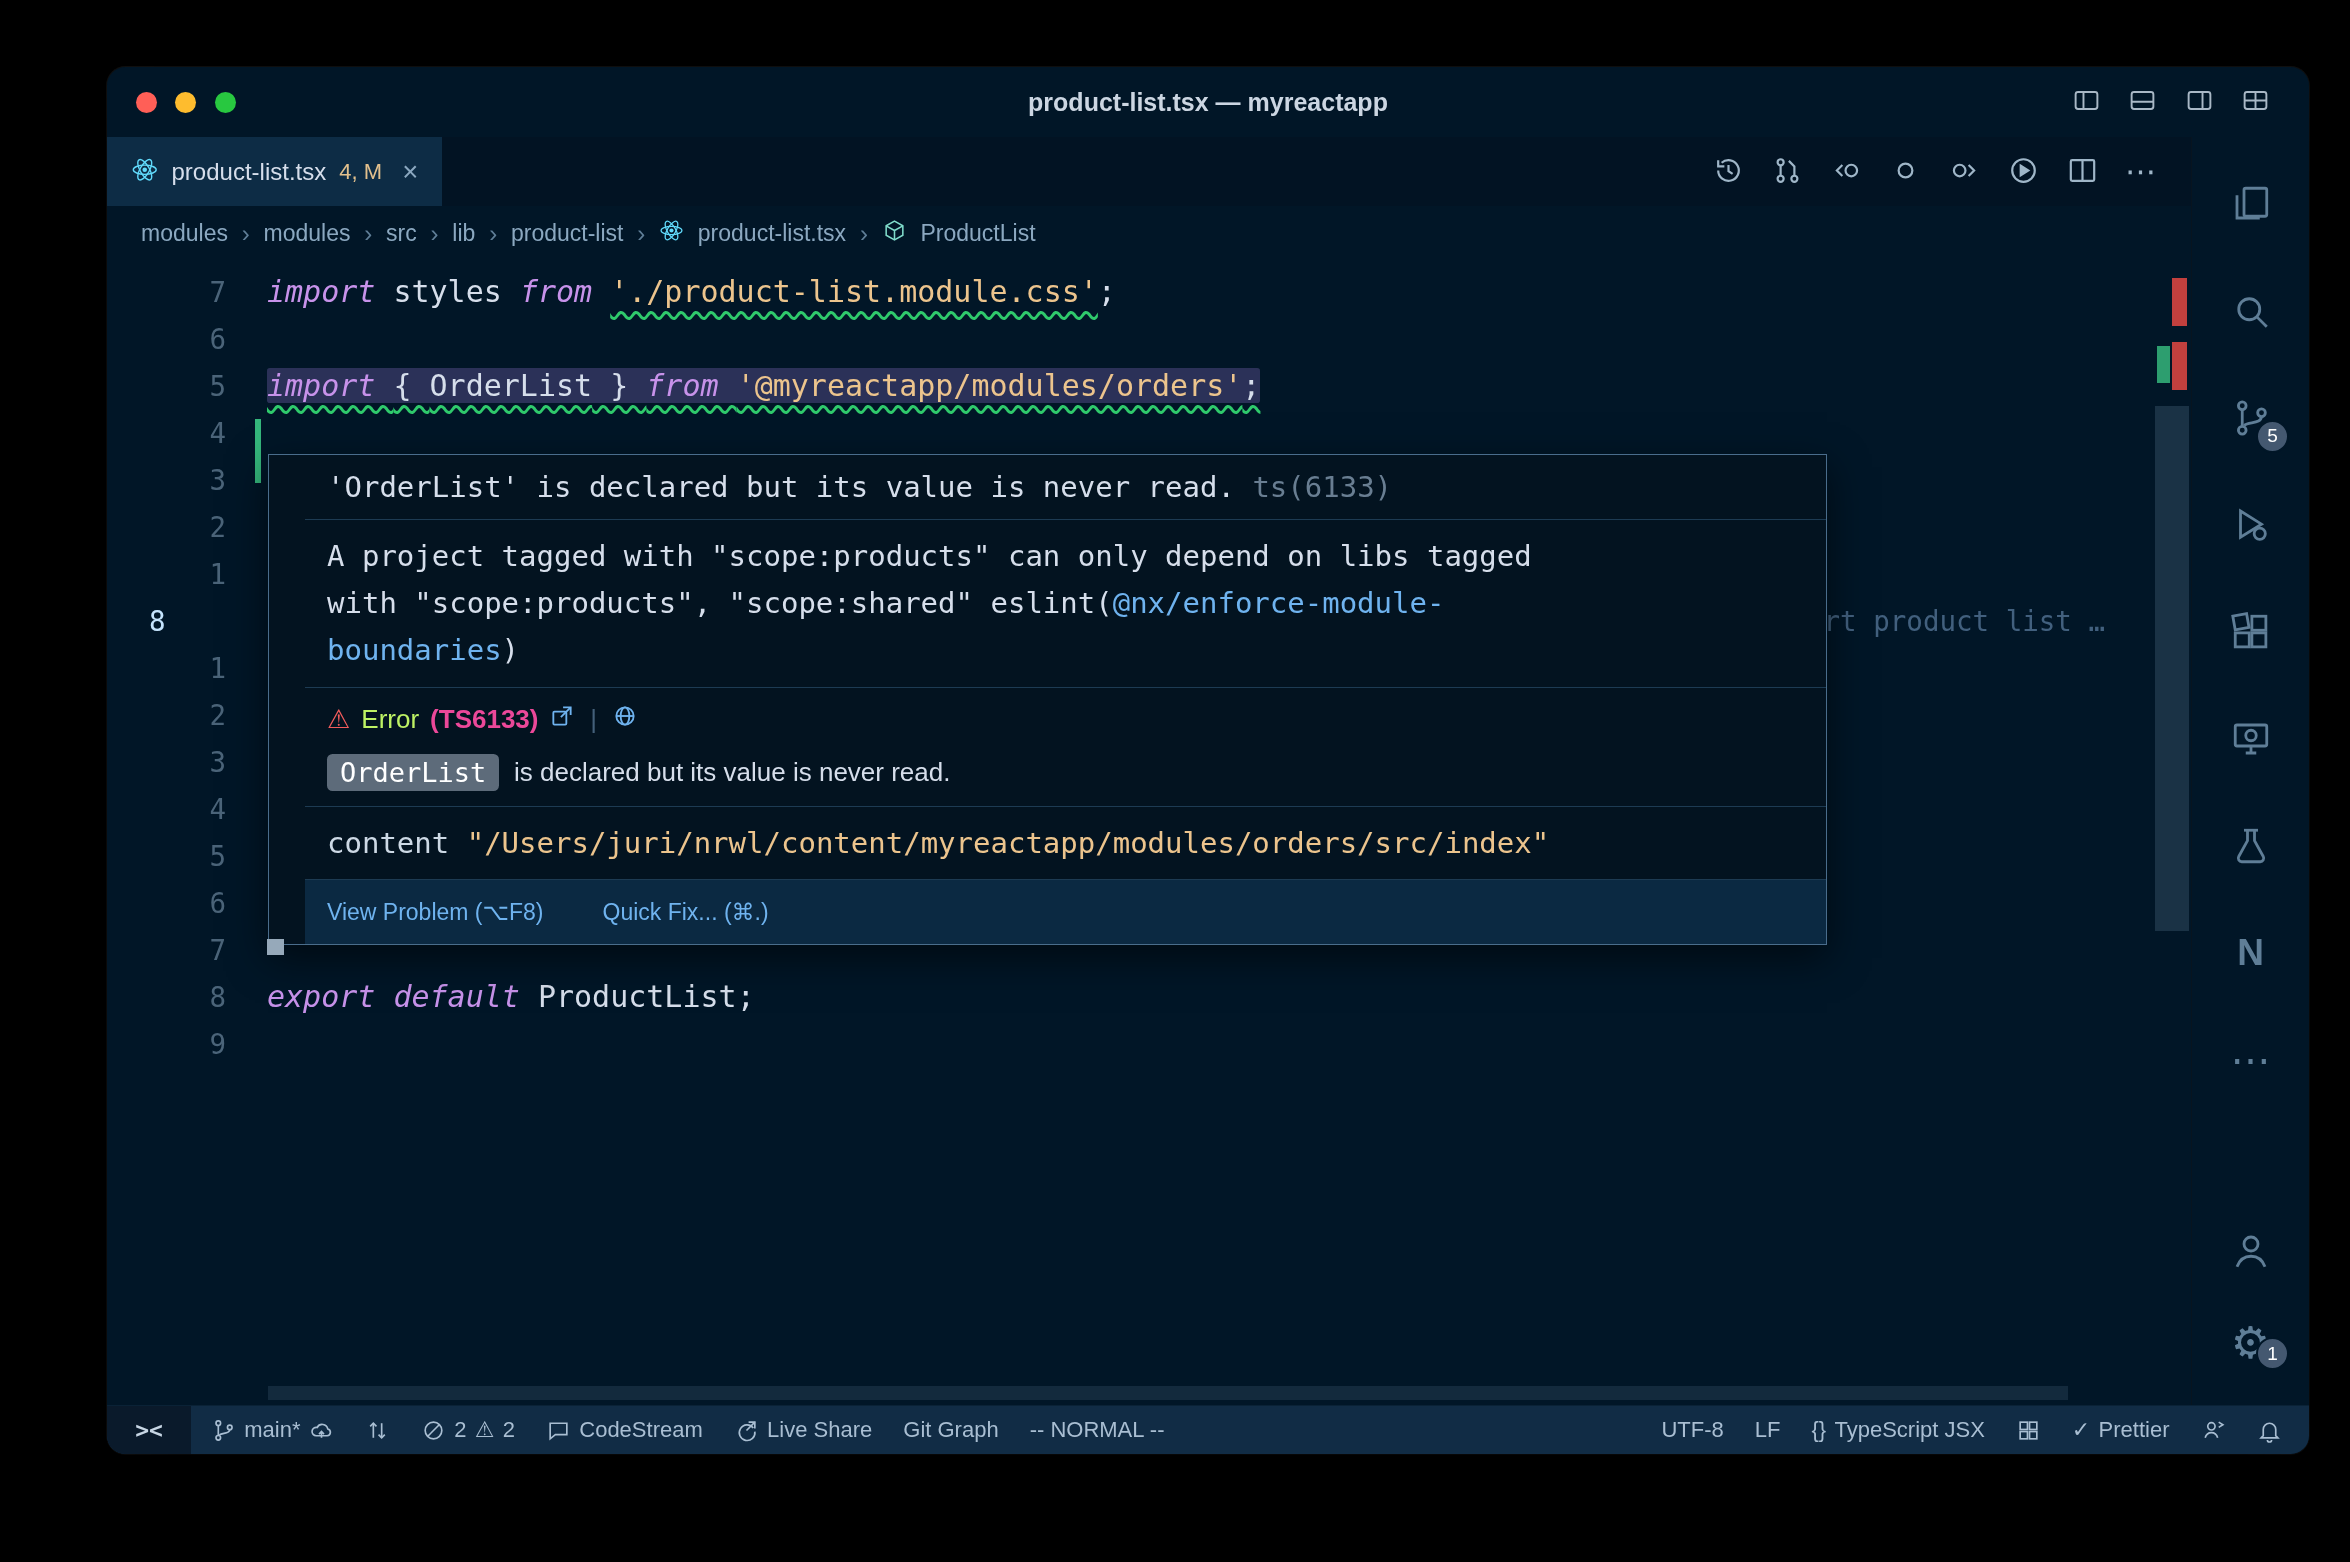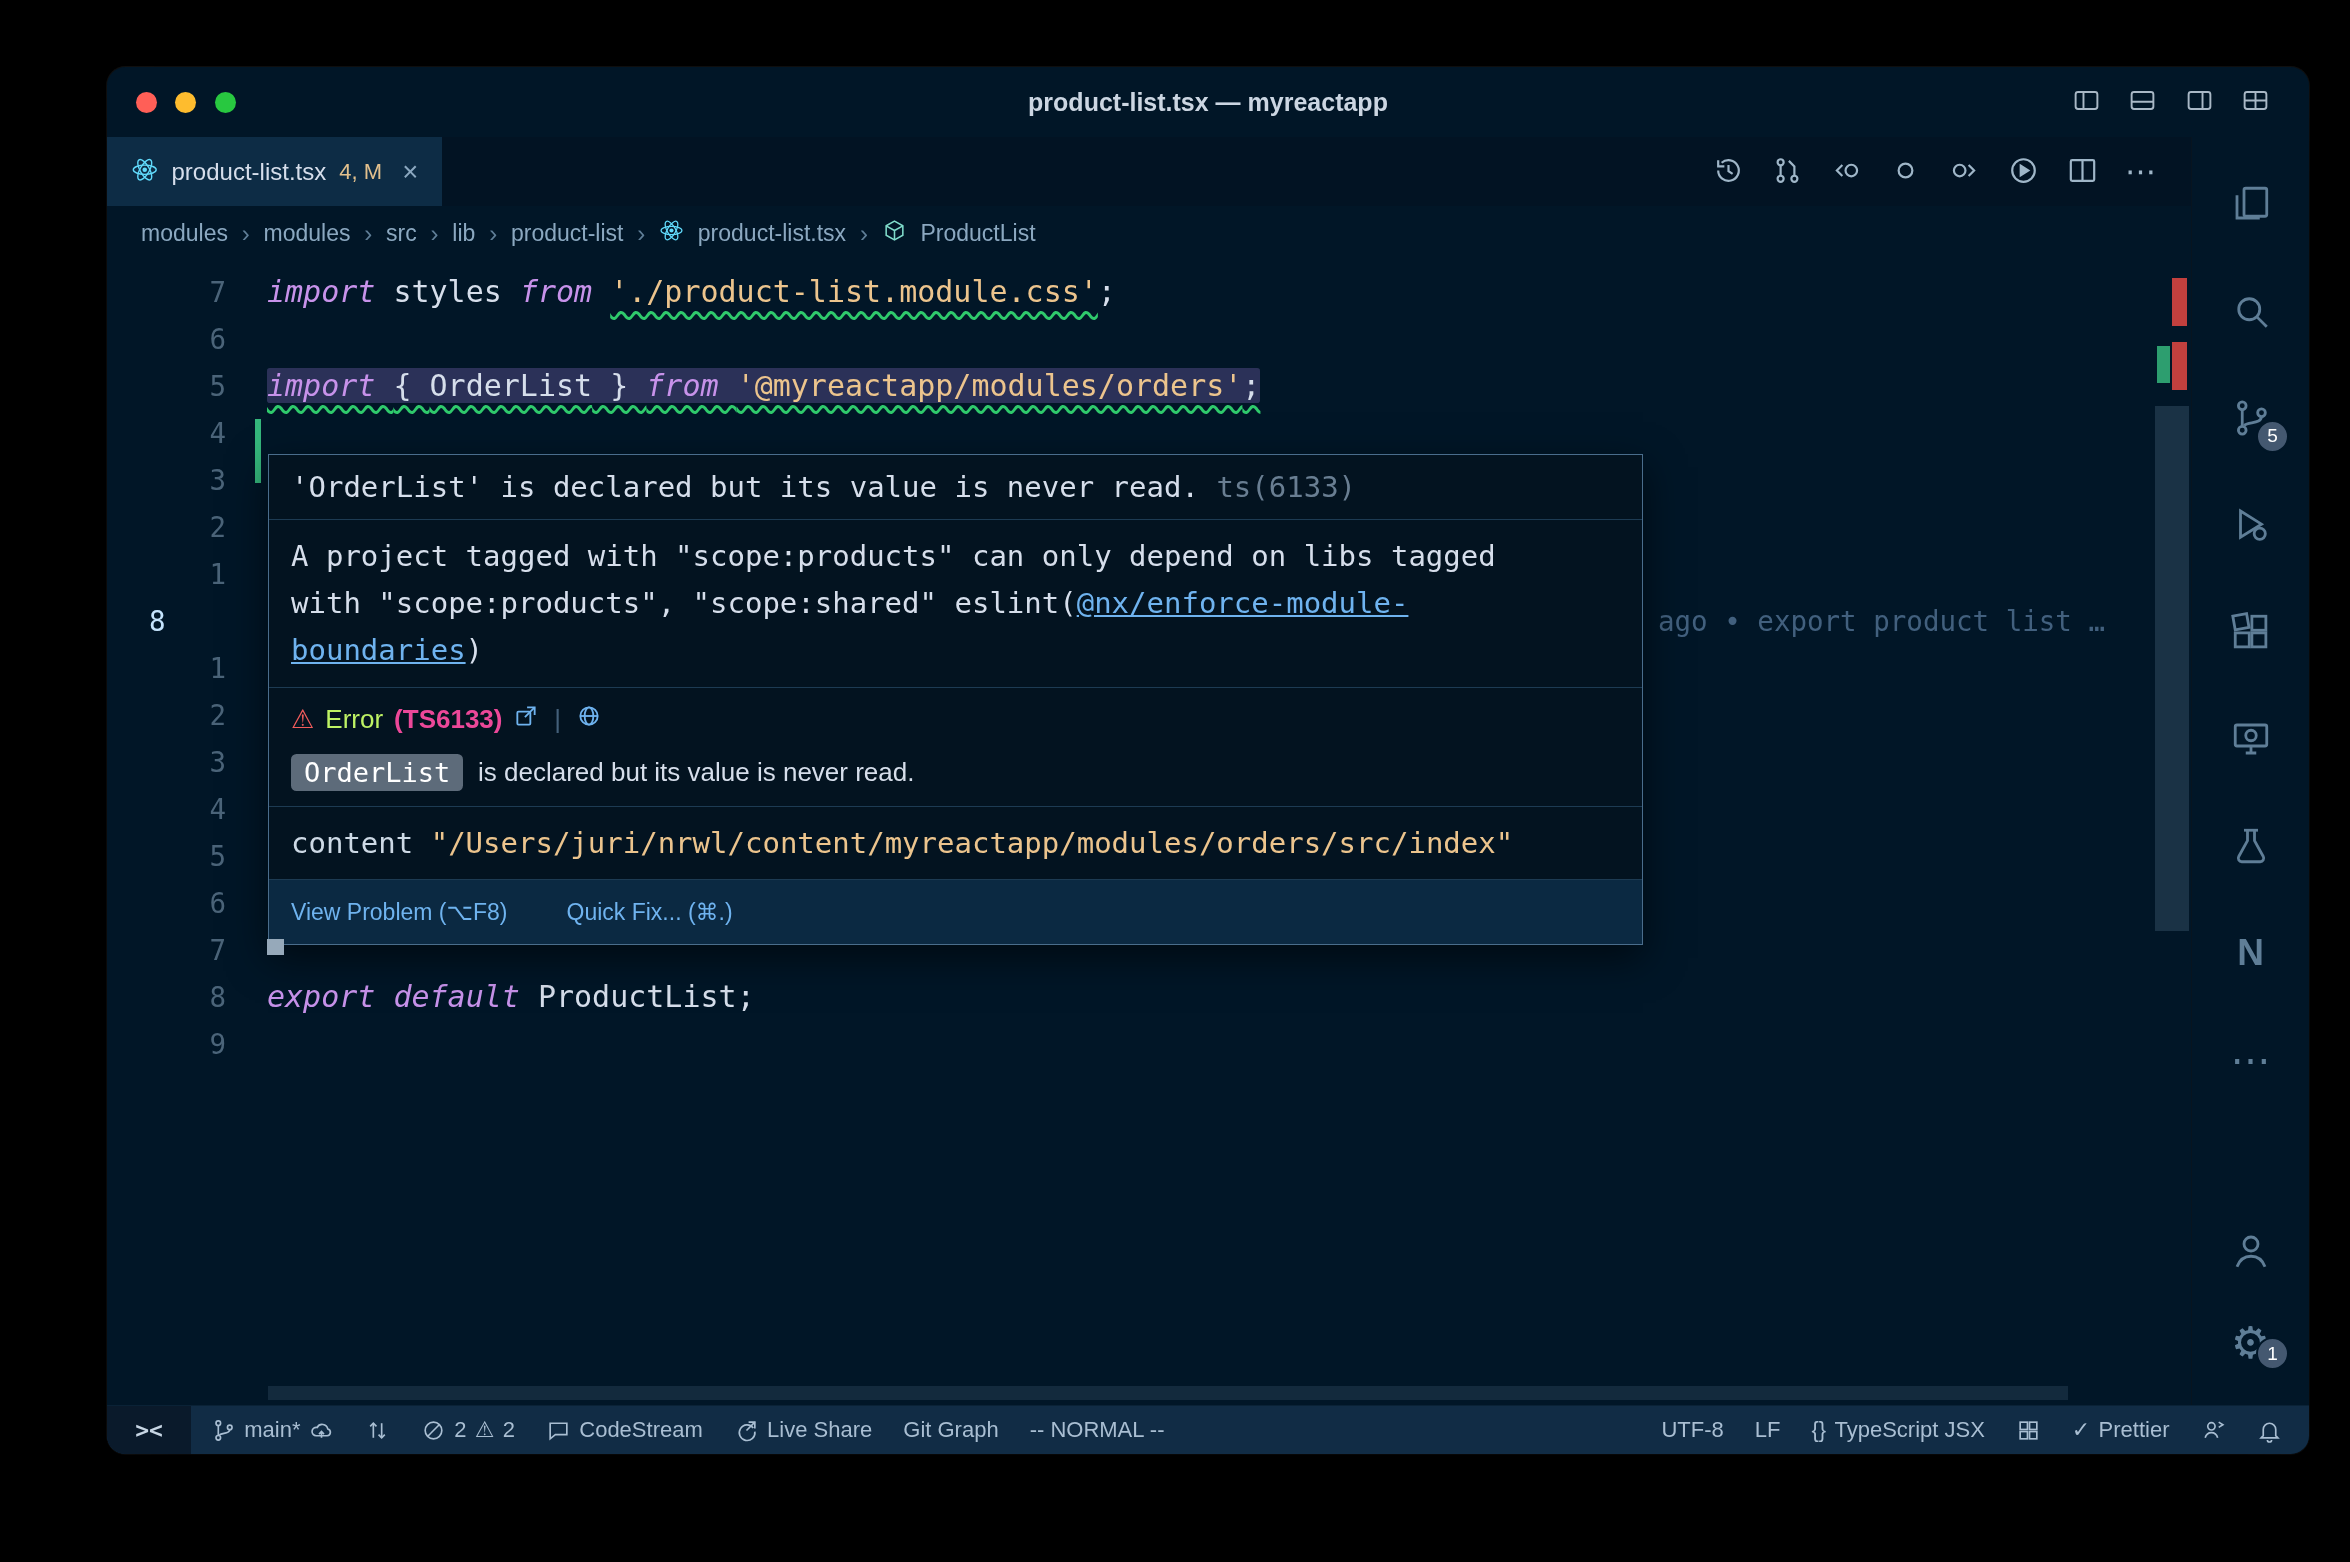--- a/index.html
+++ b/index.html
@@ -51,27 +51,27 @@
   .git-change { position:absolute; left:148px; top:158px; width:5.5px; height:64px; background:#35b77c; }
   
   .ruler { position:absolute; right:0; top:0; bottom:0; width:39px; }
   .mark { position:absolute; }
   .mark.red1 { right:3.7px; top:16.5px; width:15.6px; height:48px; background:#c2403e; }
   .mark.red2 { right:3.7px; top:81px; width:15.6px; height:48px; background:#c2403e; }
   .mark.green { right:21px; top:85px; width:13px; height:37px; background:#2d9e6f; }
   .vthumb { position:absolute; right:1.8px; top:145px; width:34px; height:525px; background:rgba(95,126,151,0.27); }
   .hscroll { position:absolute; left:161px; bottom:5.5px; width:1800px; height:13.8px; background:rgba(95,126,151,0.20); }
   
-  .hover { position:absolute; left:161px; top:193px; width:1375px; background:#031320;
-           border:1.8px solid #4a6d8c; z-index:5; color:#d6deeb; box-shadow:0 13px 37px rgba(0,0,0,.55); }
+  .hover { position:absolute; left:161px; top:193px; width:1559px; background:#031320;
+           border:1.8px solid #4a6d8c; z-index:5; color:#d6deeb; box-shadow:0 13px 37px rgba(0,0,0,.55);padding-left:36px; }
   .hv-sec { padding:9.2px 22px; border-bottom:0.9px solid #1d3b53; font-family:"DejaVu Sans Mono", monospace;
             font-size:29px; line-height:46px; }
   .hv-eslint { line-height:47px; padding:13px 22px; }
   .hv-dim { color:#697e92; }
-  .hv-link { color:#6fb3ef; text-decoration:underline; cursor:pointer; }
+  .hv-link { color:#6fb3ef; cursor:pointer; }
   .hv-diag { font-family:"Liberation Sans", sans-serif; padding:14.7px 22px; border-bottom:0.9px solid #1d3b53; }
   .err-row { display:flex; align-items:center; gap:11px; font-size:26px; }
   .err-label { color:#bef264; }
   .err-code { color:#ec4899;font-weight:bold; }
   .err-sep { color:#44607a; margin:0 3.7px; }
   .err-row svg { width:26px; height:26px; color:#6fb3ef; }
   .warn-glyph { color:#f25c5c; font-size:26px; }
   .chip-row { margin-top:18.4px; display:flex; align-items:center; gap:14.7px; font-size:26px; color:#d6deeb; }
   .chip { font-family:"DejaVu Sans Mono", monospace; font-size:27px; background:#5d6b7a; color:#fff;
           padding:2.8px 13px; border-radius:5.5px; }

